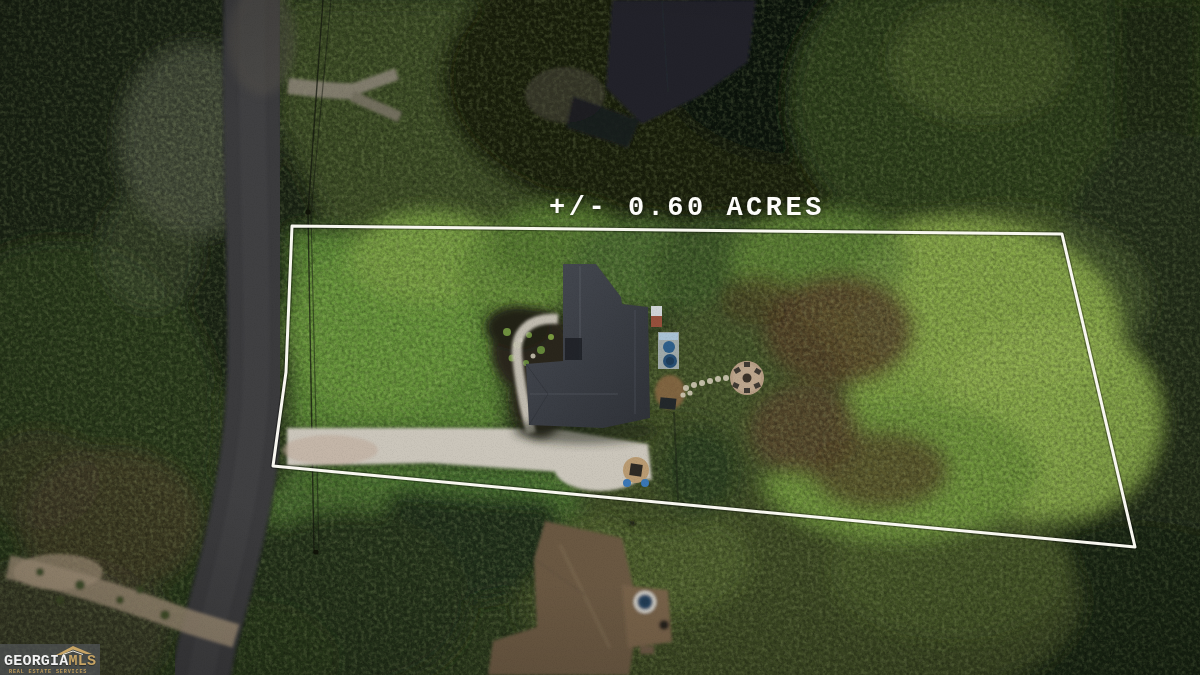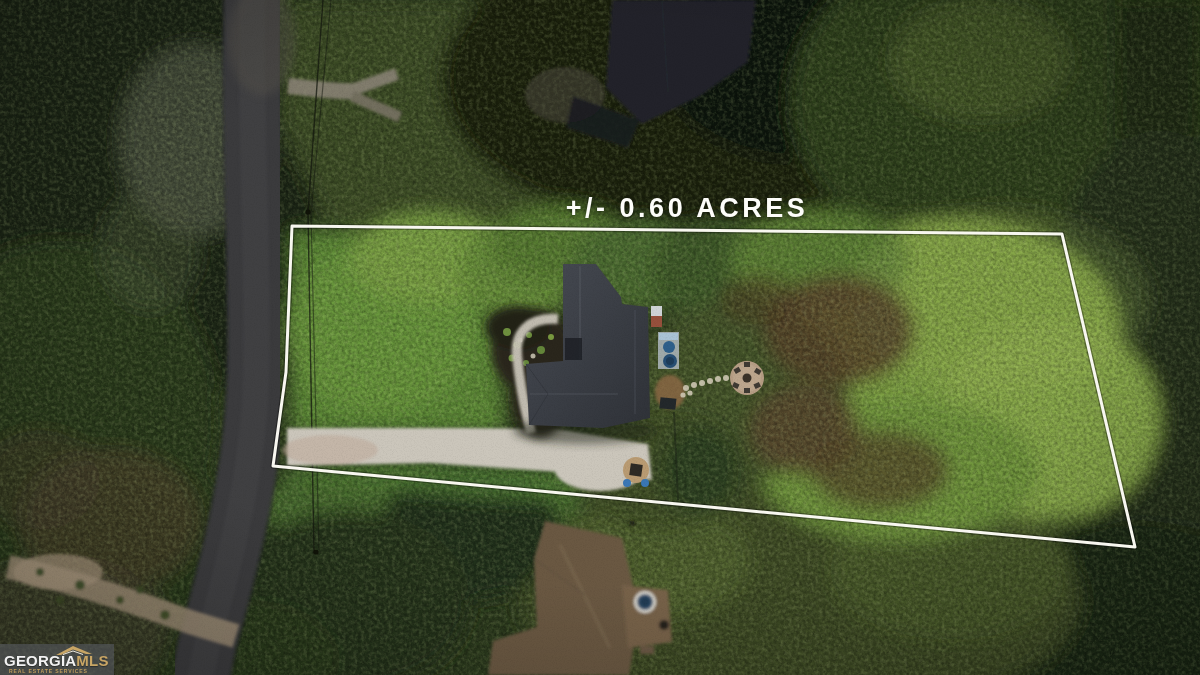--- a/index.html
+++ b/index.html
@@ -1,33 +1,33 @@
 <!DOCTYPE html>
 <html style="--boundary-white: #f8f7f0; --brand-gold: #c8a565; --tagline-gold: #bf9d5d; --text-white: #fdfdfa;"><head>
 <meta charset="utf-8">
 <style>
   html,body{margin:0;padding:0;background:#111;}
   .stage{
     position:relative;width:1200px;height:675px;overflow:hidden;
-    font-family:Liberation Sans, sans-serif;background:#404040;
+    font-family:Liberation Mono, monospace;background:#404040;
   }
   .stage svg.photo{position:absolute;left:0;top:0;display:block;}
   
   .acreage{
     position:absolute;left:687px;top:193px;transform:translateX(-50%);
     color:var(--text-white,#fdfdfa);font-weight:bold;font-size:27px;
     letter-spacing:3.5px;white-space:nowrap;
     text-shadow:0 1px 4px rgba(0,0,0,.55);
   }
   
   .boundary-shadow{fill:none;stroke:rgba(0,0,0,.30);stroke-width:5.5;stroke-linejoin:round;}
   .boundary{fill:none;stroke:var(--boundary-white,#f8f7f0);stroke-width:3;stroke-linejoin:round;}
   
   .brandbox{
-    position:absolute;left:0;bottom:0;width:114px;height:31px;
+    position:absolute;left:0;bottom:0;width:100px;height:31px;
     background:rgba(86,88,95,.62);
   }
   .brandrow{
     position:absolute;left:4px;top:8px;font-weight:bold;font-size:15.5px;
     letter-spacing:.2px;transform:scaleX(.97);transform-origin:left;
     color:#f2f2f2;white-space:nowrap;text-shadow:0 1px 1px rgba(0,0,0,.4);
   }
   .brandrow .gold{color:var(--brand-gold,#c8a565);}
   .rooficon{position:absolute;left:56px;top:1px;}
   .tagline{

